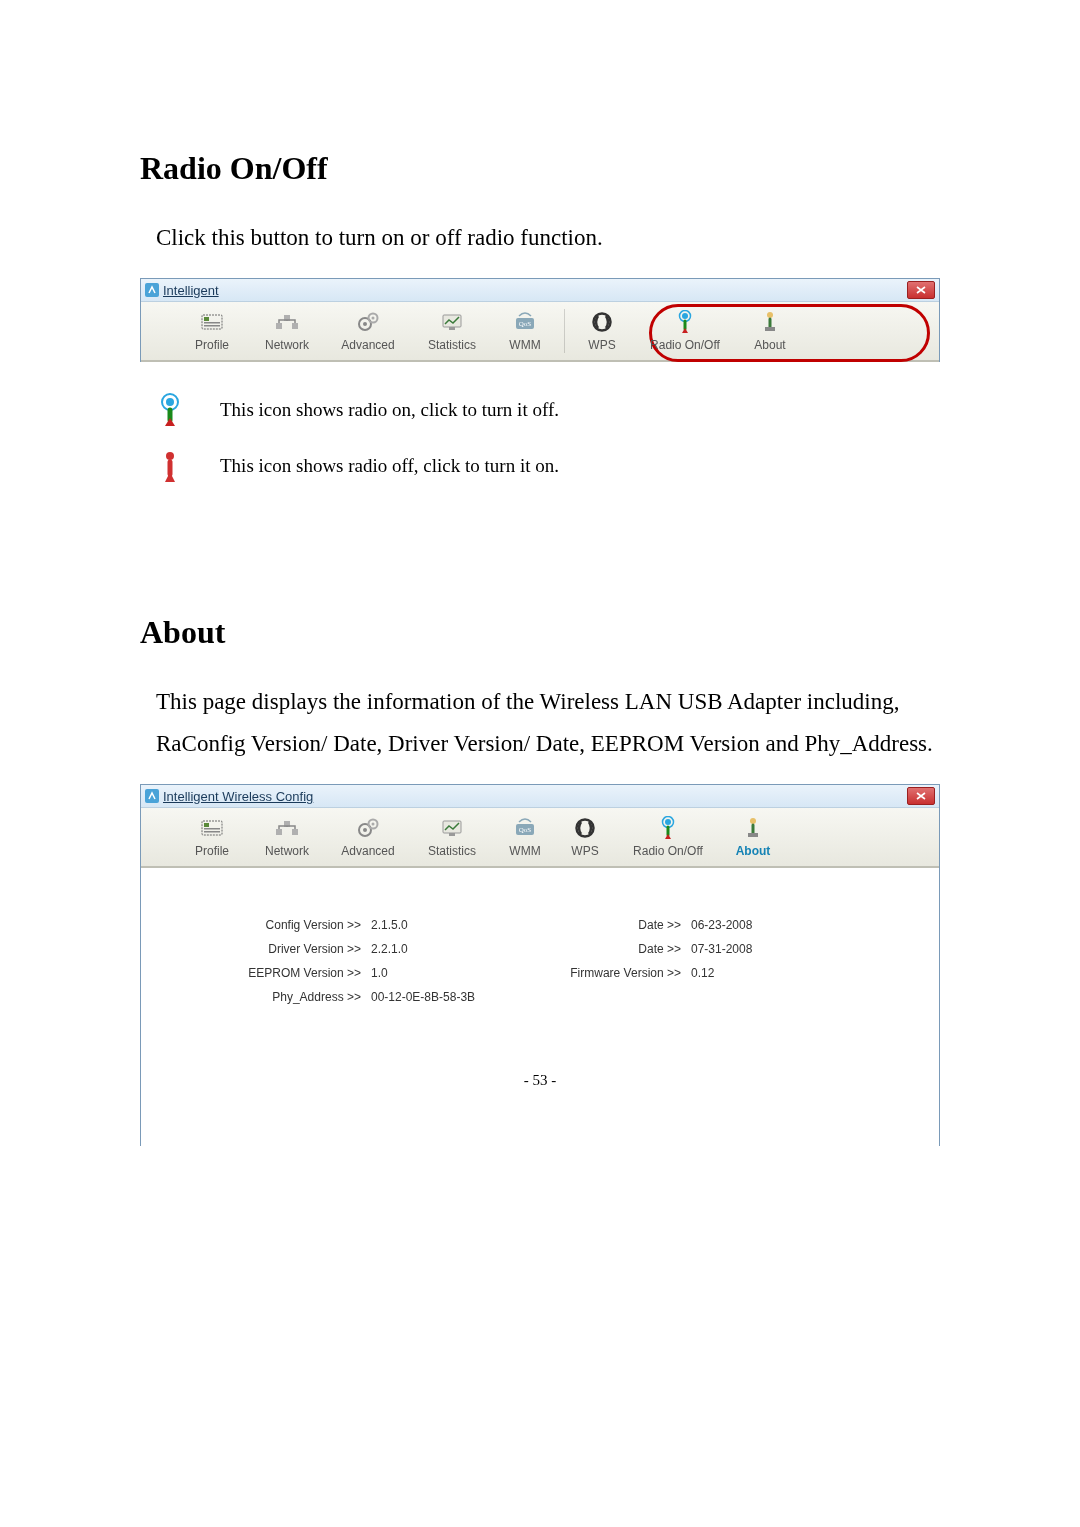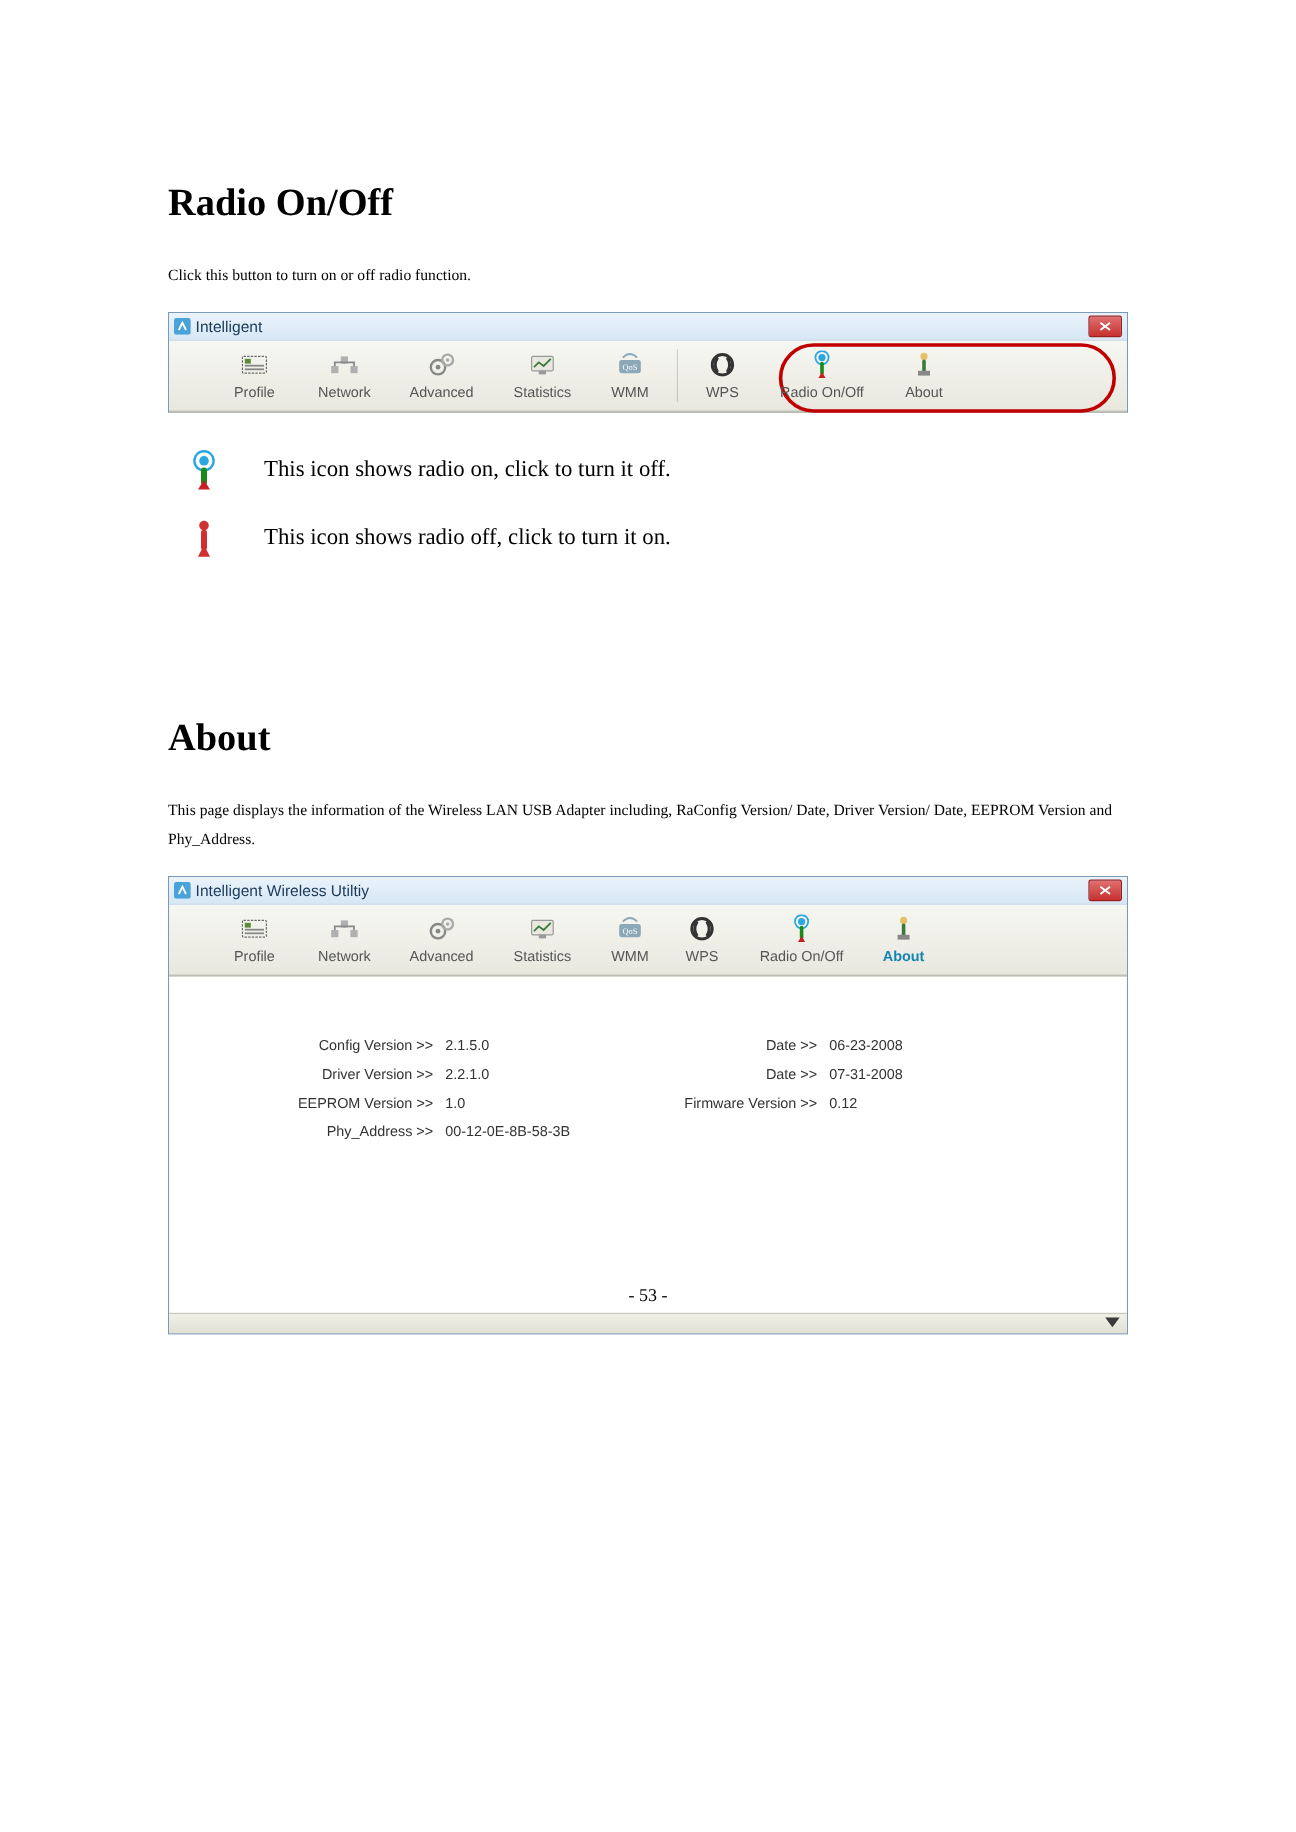--- a/index.html
+++ b/index.html
@@ -18,42 +18,43 @@
     padding: 150px 140px 0 140px;
   }
   h2.doc-heading {
     font-family: "Georgia", "Times New Roman", serif;
     font-weight: 900;
     font-size: 32px;
     margin: 0 0 30px 0;
   }
   p.body-text {
     font-family: "Times New Roman", Times, serif;
-    font-size: 13px;
+    font-size: 23px;
     line-height: 1.8;
-    margin: 0 0 20px 0;
+    margin: 0 0 20px 16px;
   }
   
   .app-window {
     position: relative;
     border: 1px solid #7a9ab8;
     background: #fff;
     margin-top: 10px;
   }
   .titlebar {
     height: 22px;
     background: linear-gradient(#eaf3fb, #d7e7f5);
     border-bottom: 1px solid #bcd0e0;
     display: flex;
     align-items: center;
     font-family: "Segoe UI", Tahoma, sans-serif;
     font-size: 13px;
     color: #1a3a5a;
     position: relative;
     padding-left: 4px;
+    text-decoration: underline;
   }
   .titlebar .tb-icon {
     width: 14px; height: 14px;
     margin-right: 4px;
     display: inline-block;
   }
   .titlebar .close {
     position: absolute;
     right: 4px; top: 2px;
     width: 26px; height: 16px;
@@ -294,21 +295,21 @@
   <p class="body-text">This page displays the information of the Wireless LAN USB Adapter including, RaConfig Version/ Date, Driver Version/ Date, EEPROM Version and Phy_Address.</p>
 
   <div class="app-window">
     <div class="titlebar">
       <span class="tb-icon">
         <svg viewBox="0 0 14 14" width="14" height="14">
             <rect width="14" height="14" rx="2" fill="#4aa3d8"></rect>
             <path d="M4 10 L7 4 L10 10" stroke="#fff" stroke-width="1.5" fill="none"></path>
           </svg>
       </span>
-      <span>Intelligent Wireless Utiltiy</span>
+      <span>Intelligent Wireless Config</span>
       <span class="close">
         <svg width="10" height="8" viewBox="0 0 10 8">
             <path d="M1 1 L9 7 M9 1 L1 7" stroke="#fff" stroke-width="1.6"></path>
           </svg>
       </span>
     </div>
     <div class="toolbar" id="toolbar-about">
         <div class="item" style="width: 72px;">
           <span class="icon-slot">
             <svg width="22" height="20" viewBox="0 0 22 20">

